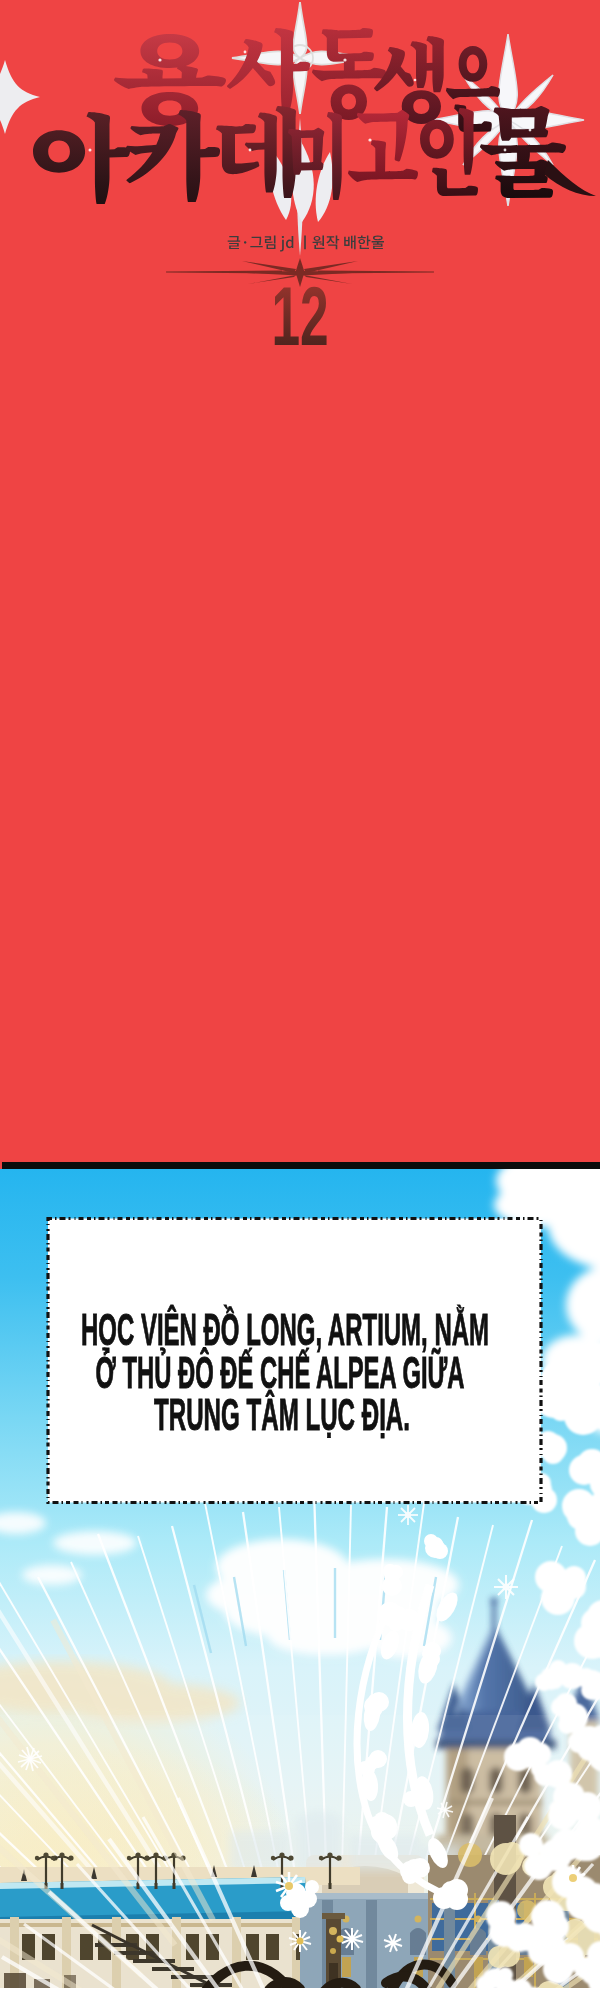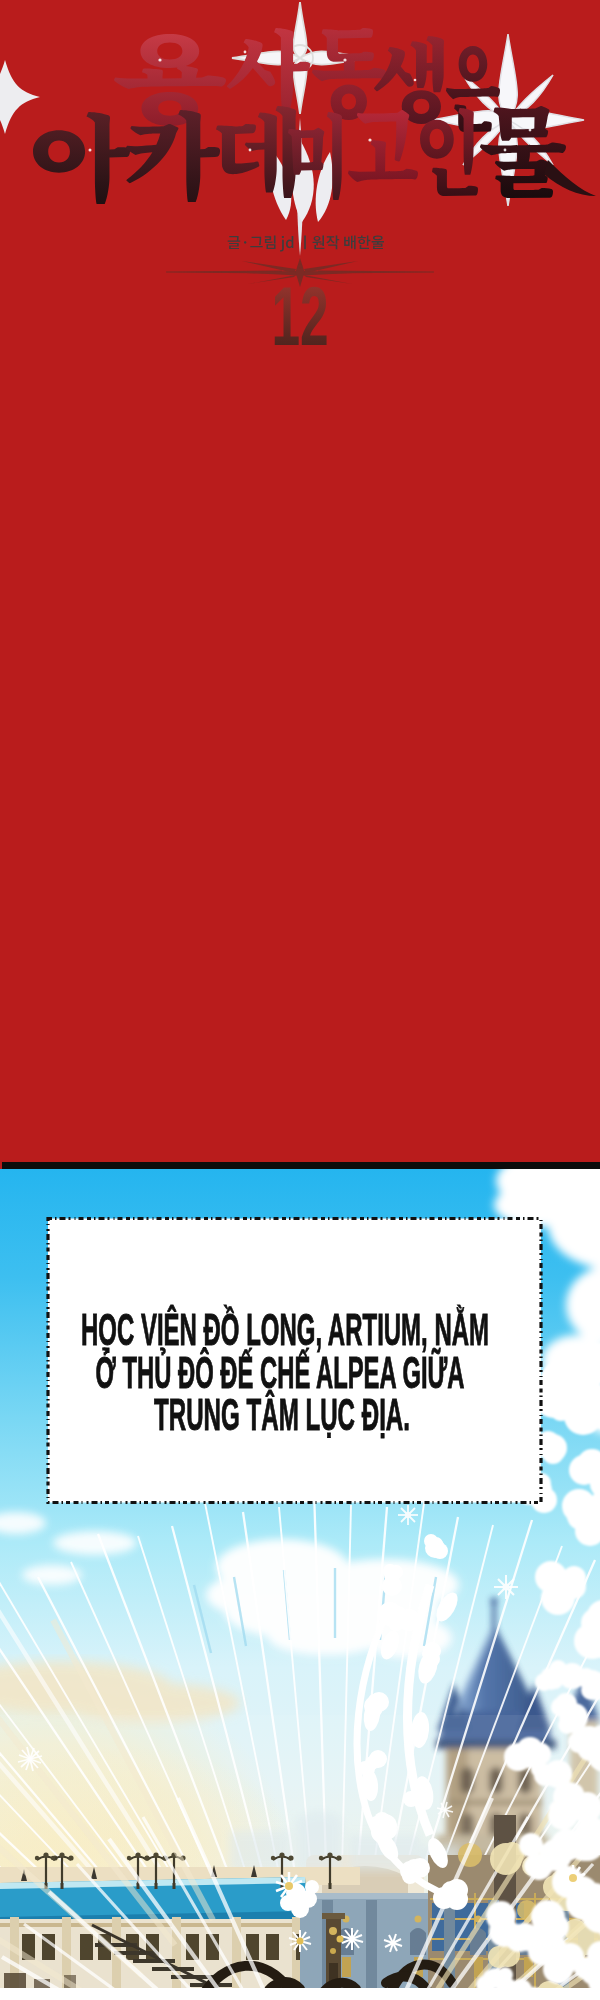--- a/index.html
+++ b/index.html
@@ -1,15 +1,15 @@
 <!DOCTYPE html>
 <html><head><meta charset="utf-8">
 <style>
 html,body{margin:0;padding:0;background:#ffffff}
-#page{position:relative;width:600px;height:1988px;overflow:hidden;background:#b91c1c;font-family:"Liberation Sans",sans-serif}
+#page{position:relative;width:600px;height:1988px;overflow:hidden;background:#ef4444;font-family:"Liberation Sans",sans-serif}
 svg{position:absolute;left:0;display:block}
 </style></head>
 <body>
 <div id="page">
 
 <svg width="600" height="370" style="top:0" viewBox="0 0 600 370">
 <defs>
 <linearGradient id="tg0" x1="0" y1="0" x2="0" y2="1">
           <stop offset="0" stop-color="#c63a45"></stop>
           <stop offset="1" stop-color="#8d1d2a"></stop>

